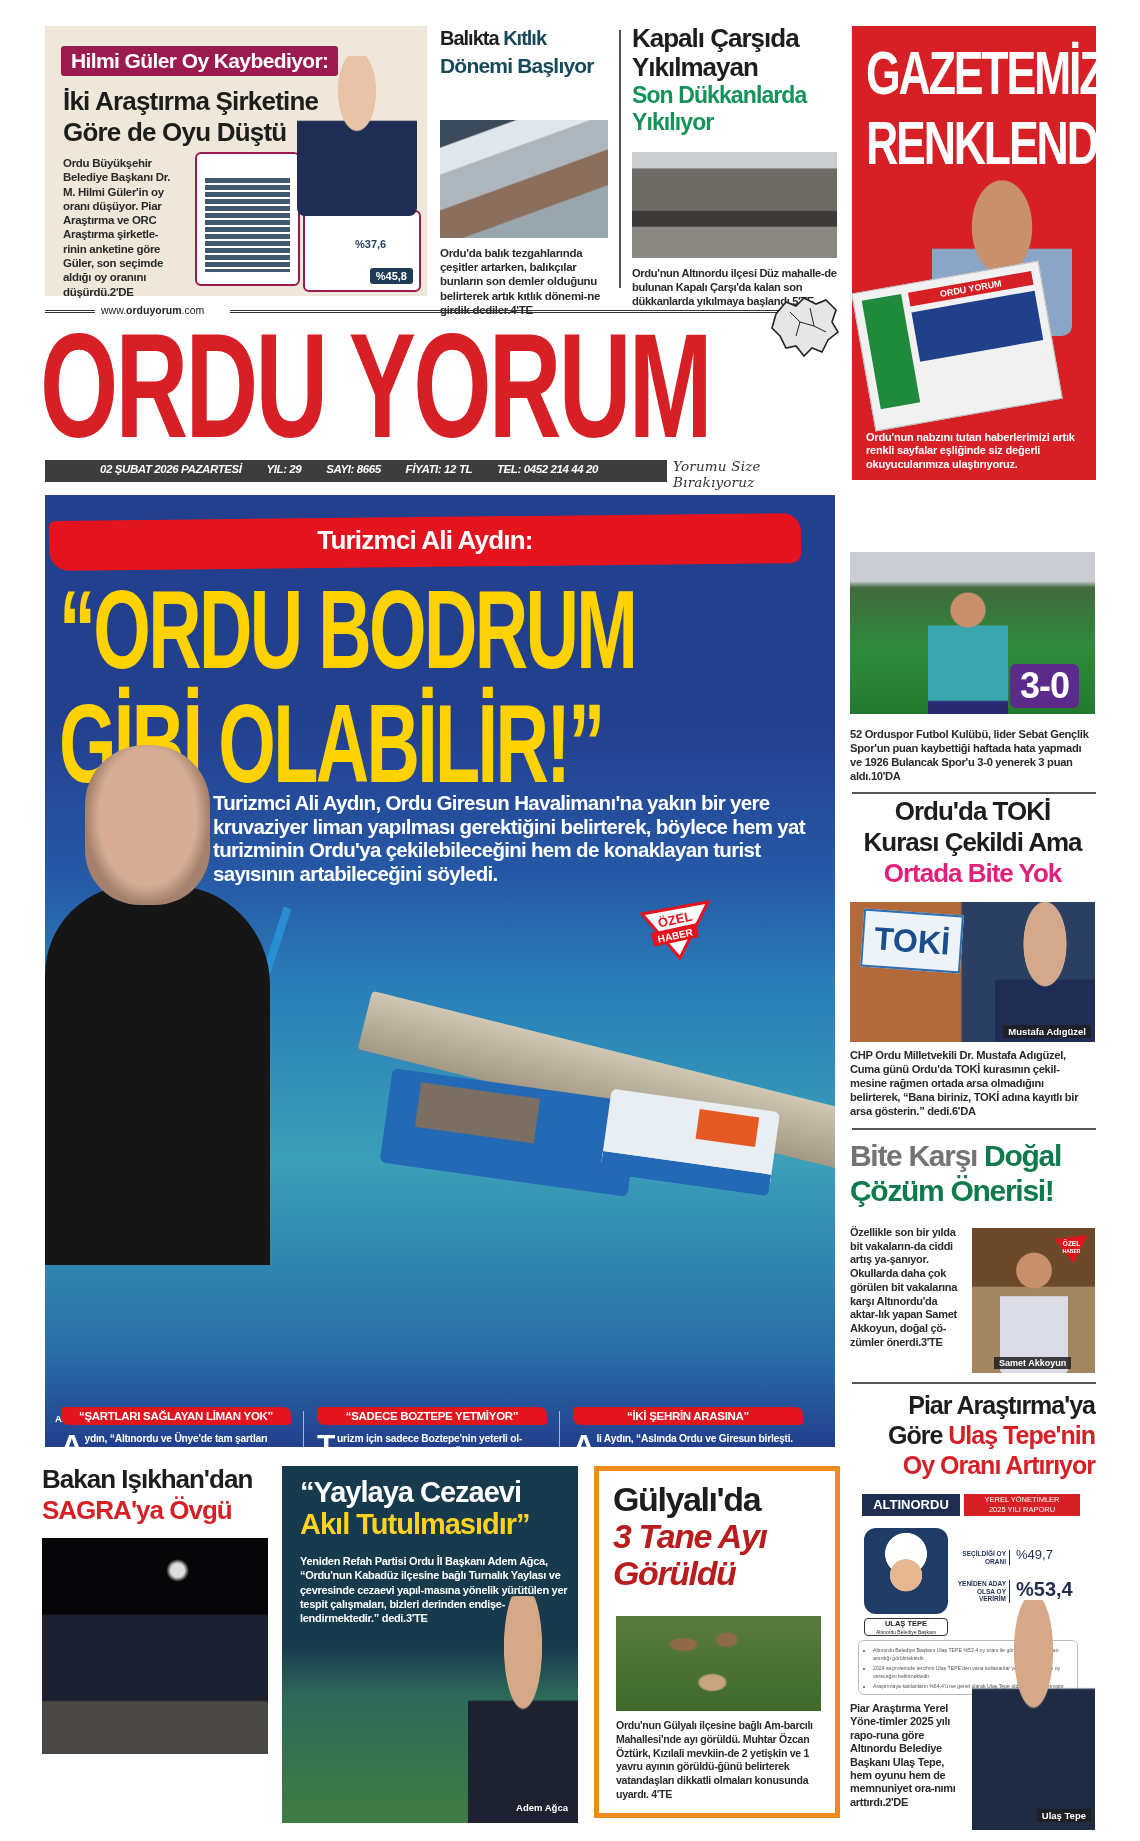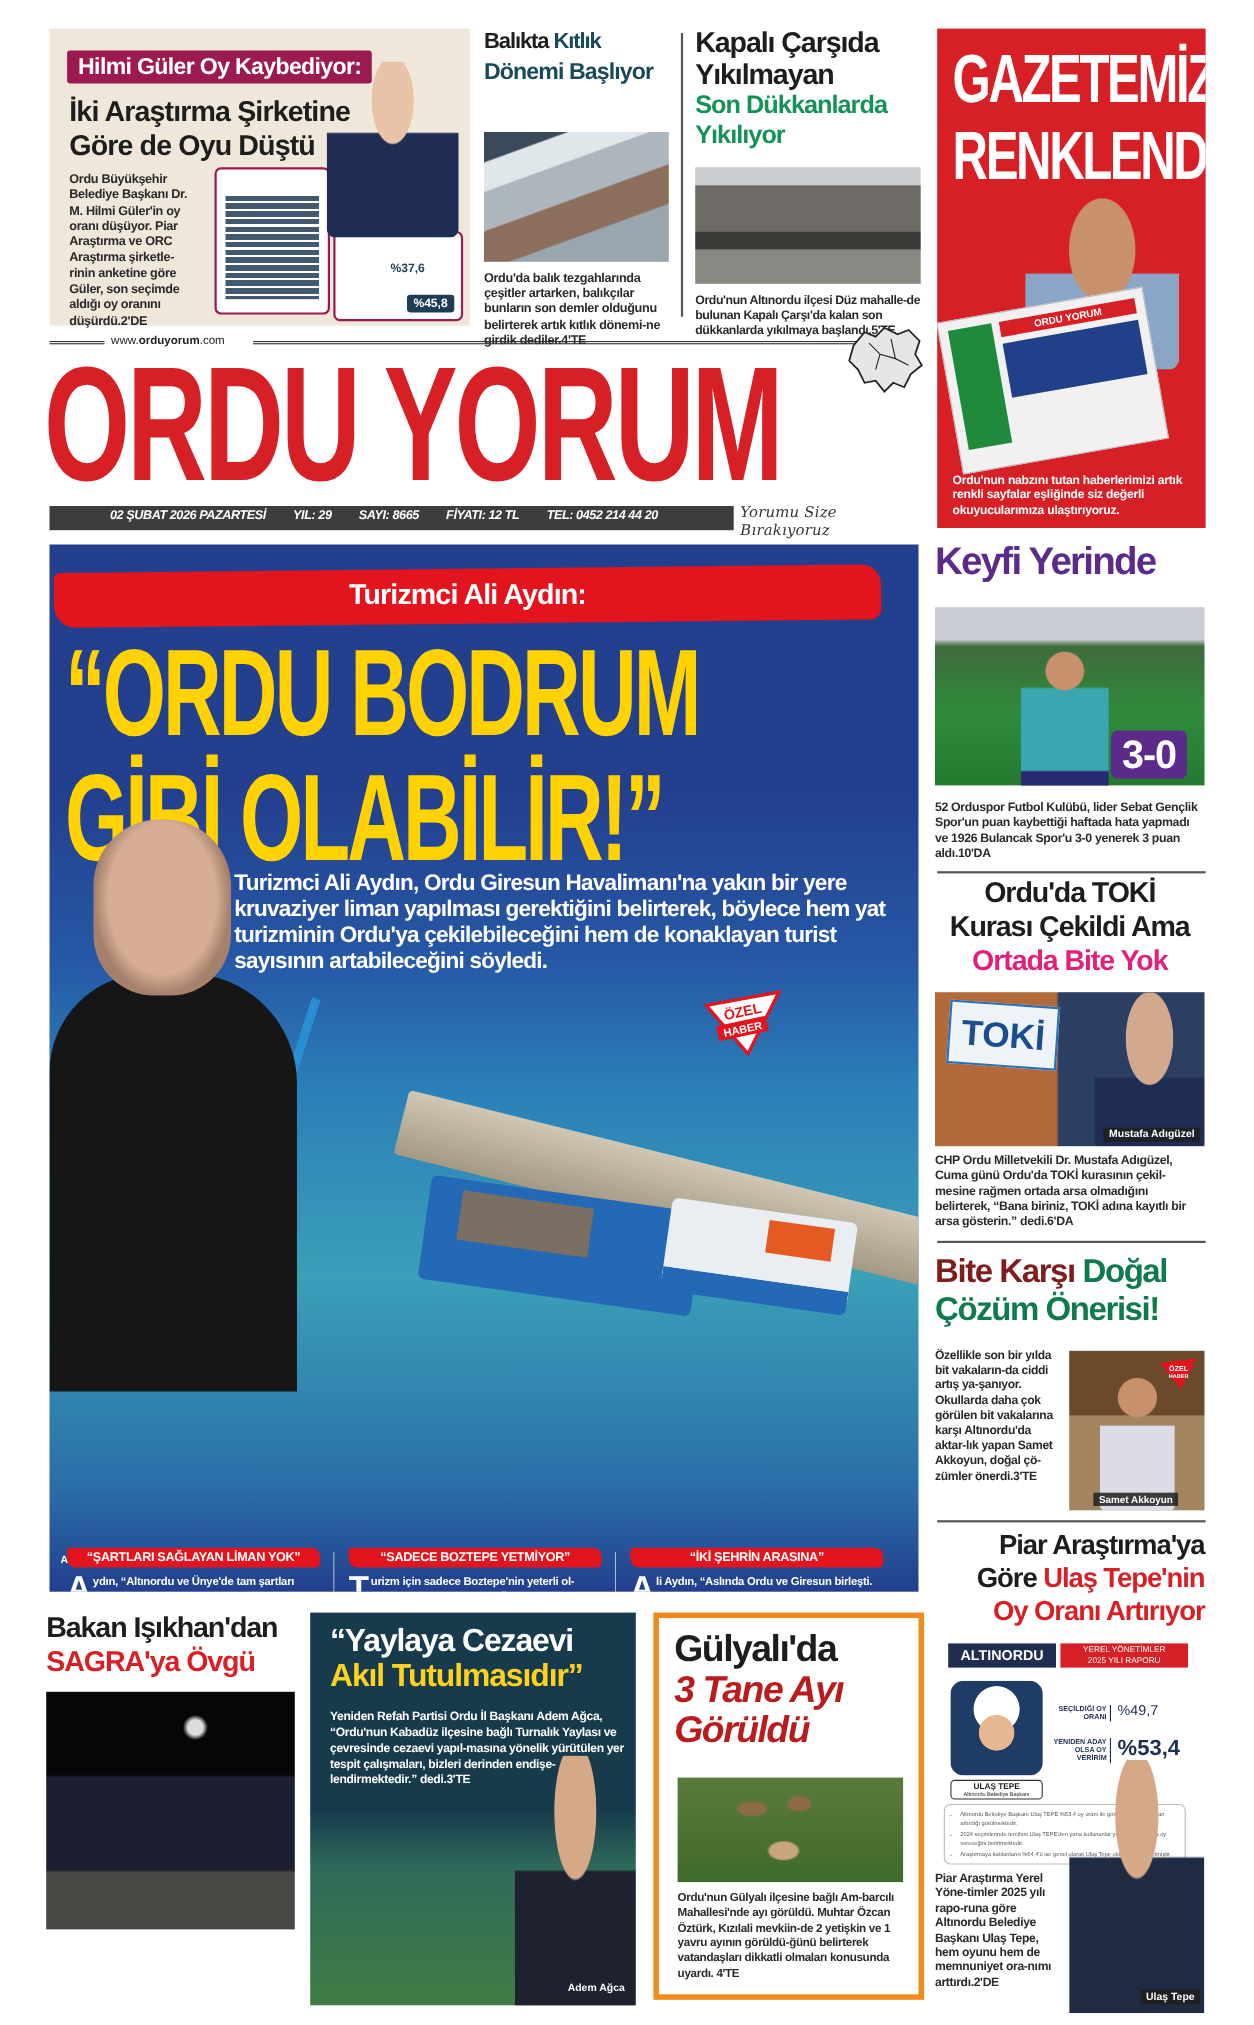--- a/index.html
+++ b/index.html
@@ -283,21 +283,20 @@
     <div class="sub-body"><span class="drop">T</span><span>urizm için sadece Boztepe'nin yeterli ol-madığını belirten Aydın, “Ünye'ye geldiğinde otobüslerle Ordu merkeze insanları götürüyor-sunuz ve Boztepe'ye çıkıyorlar. Ancak bu yeterli değil. Limanda lazım. Ordu, yatırımlar yapılırsa Bodrum, Kuşadası gibi olur. Doğallığını bozma-yan şehirde tabi ki liman olsun, gemiler gelsin.”</span></div>
   </div>
   <div class="sub-sep" style="left:514px"></div>
   <div class="sub" style="left:528px">
     <div class="sub-title">“İKİ ŞEHRİN ARASINA”</div>
     <div class="sub-body"><span class="drop">A</span><span>li Aydın, “Aslında Ordu ve Giresun birleşti. Ordu'yu hep tek tarafta düşündüğünüz zaman bu iş olmaz. Ordu ve Giresun'a havalimanına yakın bir yere büyük bir liman yapılırsa bırakın kruvazi-yer turizmini yat turizmini bile canlandıra-bilirsiniz.” şeklinde konuştu. 7'DE</span></div>
   </div>
 </section>
 
 <section id="keyfi" class="abs">
-  <div class="h1">Keyfi Yerinde</div>
   <div class="photo">
     <div class="player"></div>
   </div>
   <div class="score">3-0</div>
   <div class="body">52 Orduspor Futbol Kulübü, lider Sebat Gençlik Spor'un puan kaybettiği haftada hata yapmadı ve 1926 Bulancak Spor'u 3-0 yenerek 3 puan aldı.10'DA</div>
 </section>
 <div class="hr abs" style="left:852px; top:792px; width:244px;"></div>
 
 <section id="toki" class="abs">
   <div class="h1">Ordu'da TOKİ</div>
@@ -306,21 +305,21 @@
   <div class="photo">
     <div class="sign">TOKİ</div>
     <div class="person"></div>
     <div class="tag">Mustafa Adıgüzel</div>
   </div>
   <div class="body">CHP Ordu Milletvekili Dr. Mustafa Adıgüzel, Cuma günü Ordu'da TOKİ kurasının çekil-mesine rağmen ortada arsa olmadığını belirterek, “Bana biriniz, TOKİ adına kayıtlı bir arsa gösterin.” dedi.6'DA</div>
 </section>
 <div class="hr abs" style="left:852px; top:1128px; width:244px;"></div>
 
 <section id="bite" class="abs">
-  <div class="h1"><span style="color:#7f1d1d">Bite Karşı </span><span>Doğal</span></div>
+  <div class="h1"><span style="color:#737373">Bite Karşı </span><span>Doğal</span></div>
   <div class="h1 green">Çözüm Önerisi!</div>
   <div class="body">Özellikle son bir yılda bit vakaların-da ciddi artış ya-şanıyor. Okullarda daha çok görülen bit vakalarına karşı Altınordu'da aktar-lık yapan Samet Akkoyun, doğal çö-zümler önerdi.3'TE</div>
   <div class="photo">
     <div class="person"></div>
     <svg class="ozel ozel-svg" viewBox="0 0 70 60">
       <polygon points="2,10 68,2 40,58" fill="#e3141e"></polygon>
       <text x="36" y="24" font-size="13" fill="#fff" text-anchor="middle">ÖZEL</text>
       <text x="36" y="38" font-size="10" fill="#fff" text-anchor="middle">HABER</text>
     </svg>
     <div class="tag">Samet Akkoyun</div>

